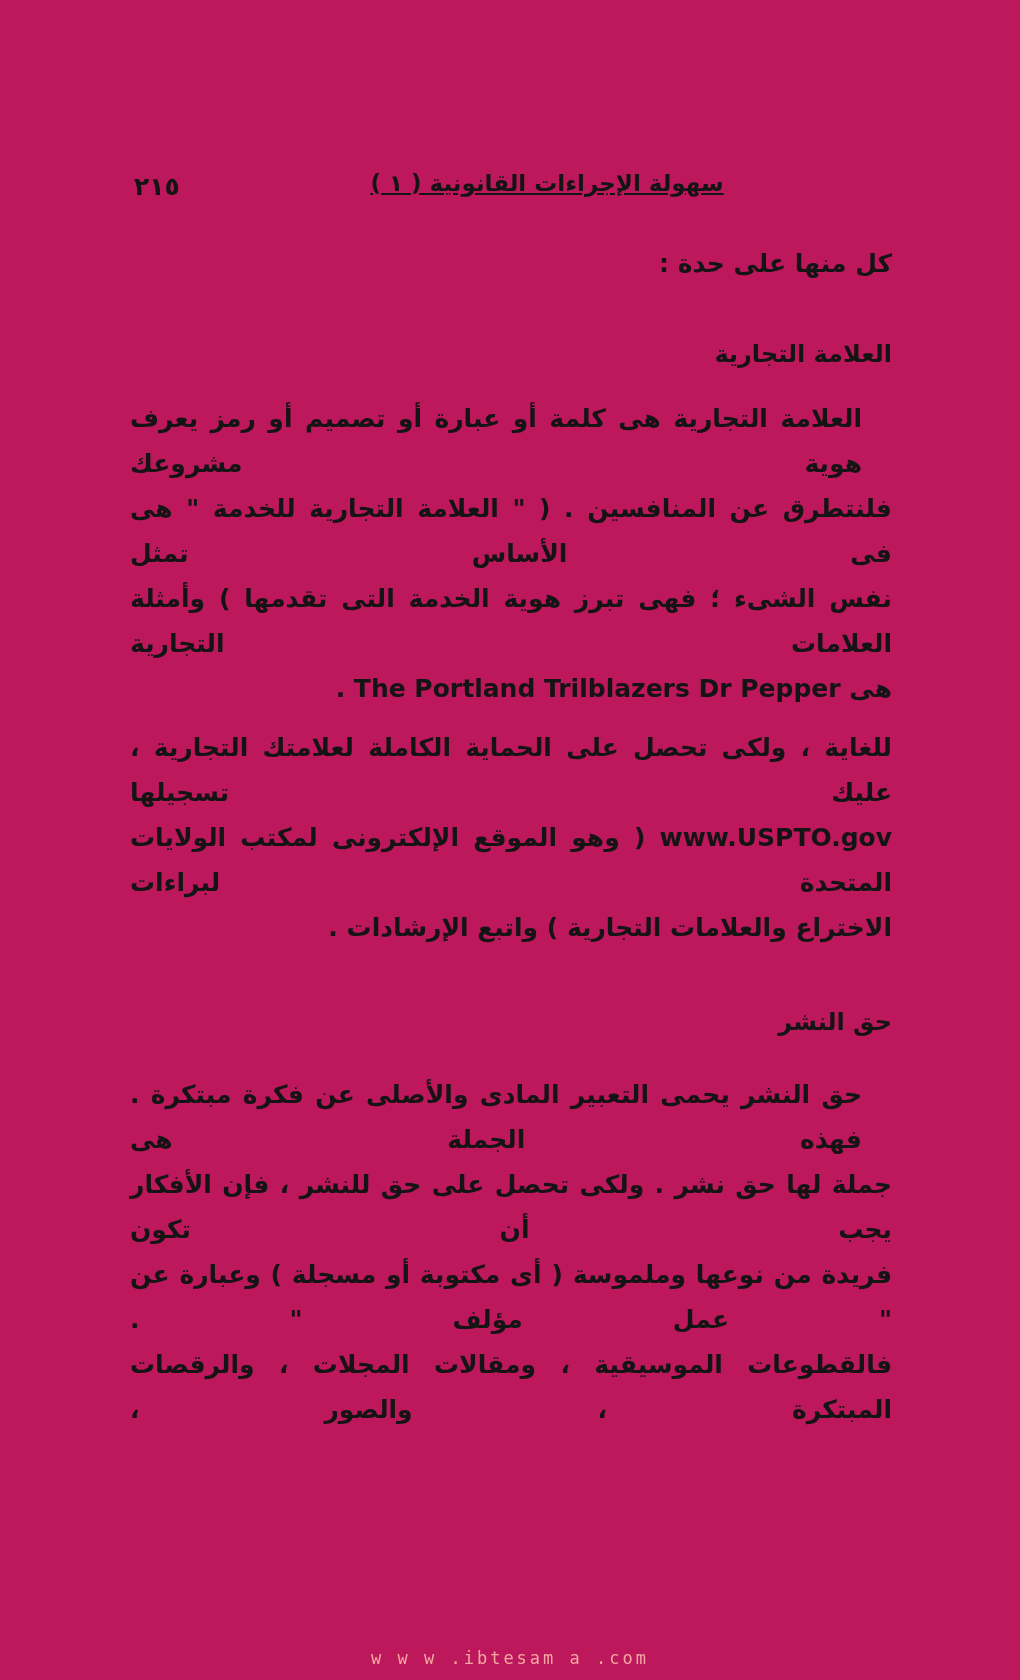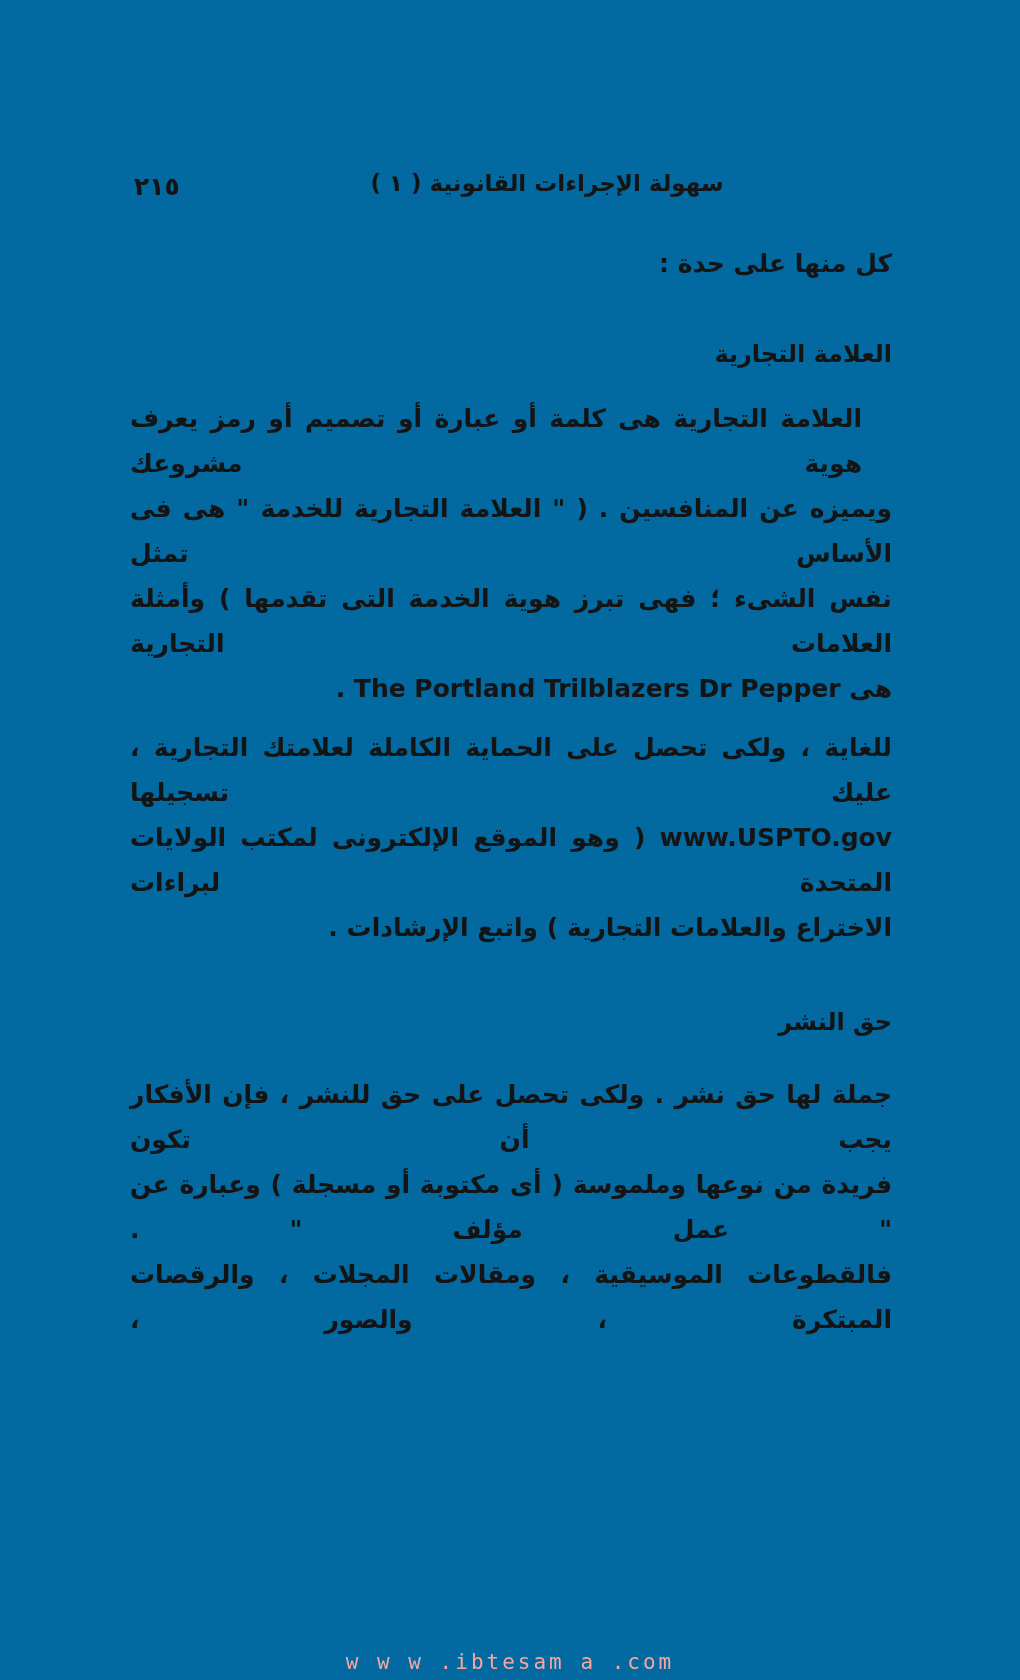--- a/index.html
+++ b/index.html
@@ -23,20 +23,21 @@
   .page-number {
     position: absolute; left: 4px; top: 2px;
     font-size: 25px; letter-spacing: 2px;
   }
   .book-title {
     position: absolute;
     left: calc(50% + 38px); top: 0;
     transform: translateX(-50%);
     font-size: 23px;
     white-space: nowrap;
+    text-decoration: underline;
   }
   .content {
     position: absolute;
     top: 215px; right: 128px; left: 130px;
     font-size: 25px;
     font-weight: bold;
     line-height: 45px;
   }
   .para .line { text-align: justify; text-align-last: justify; }
   .para .line.last { text-align: right; text-align-last: right; }
@@ -48,59 +49,60 @@
     text-align: right;
   }
   .para-intro        { margin-top: 26px; }
   .heading-trademark { margin-top: 46px; }
   .para-tm-def       { margin-top: 20px; }
   .para-tm-reg       { margin-top: 14px; }
   .heading-copyright { margin-top: 50px; }
   .para-cr-def       { margin-top: 28px; }
   .watermark {
     position: absolute;
-    bottom: 6px; left: 50%;
+    bottom: 12px; left: 50%;
     transform: translateX(-50%);
     direction: ltr;
     font-family: "DejaVu Sans Mono", "Liberation Mono", monospace;
-    font-size: 21px;
+    font-size: 17px;
     letter-spacing: 3px;
     white-space: nowrap;
   }
 </style>
 </head>
 <body>
 
-<div class="page" style="background: #0369a1; color: rgb(20, 20, 20);">
+<div class="page" style="background: #be185d; color: rgb(20, 20, 20);">
 
   <header class="page-header">
     <span class="page-number">٢١٥</span>
     <span class="book-title">سهولة الإجراءات القانونية ( ١ )</span>
   </header>
 
   <main class="content">
     <div class="para para-intro">
         <div class="line last">كل منها على حدة :</div>
       </div>
 
     <h2 class="heading heading-trademark">العلامة التجارية</h2>
     <div class="para indent para-tm-def">
         <div class="line first">العلامة التجارية هى كلمة أو عبارة أو تصميم أو رمز يعرف هوية مشروعك</div>
-        <div class="line">ويميزه عن المنافسين . ( " العلامة التجارية للخدمة " هى فى الأساس تمثل</div>
+        <div class="line">فلنتطرق عن المنافسين . ( " العلامة التجارية للخدمة " هى فى الأساس تمثل</div>
         <div class="line">نفس الشىء ؛ فهى تبرز هوية الخدمة التى تقدمها ) وأمثلة العلامات التجارية</div>
         <div class="line last">هى The Portland Trilblazers Dr Pepper .</div>
       </div>
     <div class="para indent para-tm-reg">
         <div class="line">للغاية ، ولكى تحصل على الحماية الكاملة لعلامتك التجارية ، عليك تسجيلها</div>
         <div class="line">www.USPTO.gov ( وهو الموقع الإلكترونى لمكتب الولايات المتحدة لبراءات</div>
         <div class="line last">الاختراع والعلامات التجارية ) واتبع الإرشادات .</div>
       </div>
 
     <h2 class="heading heading-copyright">حق النشر</h2>
     <div class="para indent para-cr-def">
+        <div class="line first">حق النشر يحمى التعبير المادى والأصلى عن فكرة مبتكرة . فهذه الجملة هى</div>
         <div class="line">جملة لها حق نشر . ولكى تحصل على حق للنشر ، فإن الأفكار يجب أن تكون</div>
         <div class="line">فريدة من نوعها وملموسة ( أى مكتوبة أو مسجلة ) وعبارة عن " عمل مؤلف " .</div>
         <div class="line">فالقطوعات الموسيقية ، ومقالات المجلات ، والرقصات المبتكرة ، والصور ،</div>
       </div>
 
   </main>
 
   <div class="watermark" style="color: rgb(244, 167, 160);">w w w .ibtesam a .com</div>
 
 </div>

